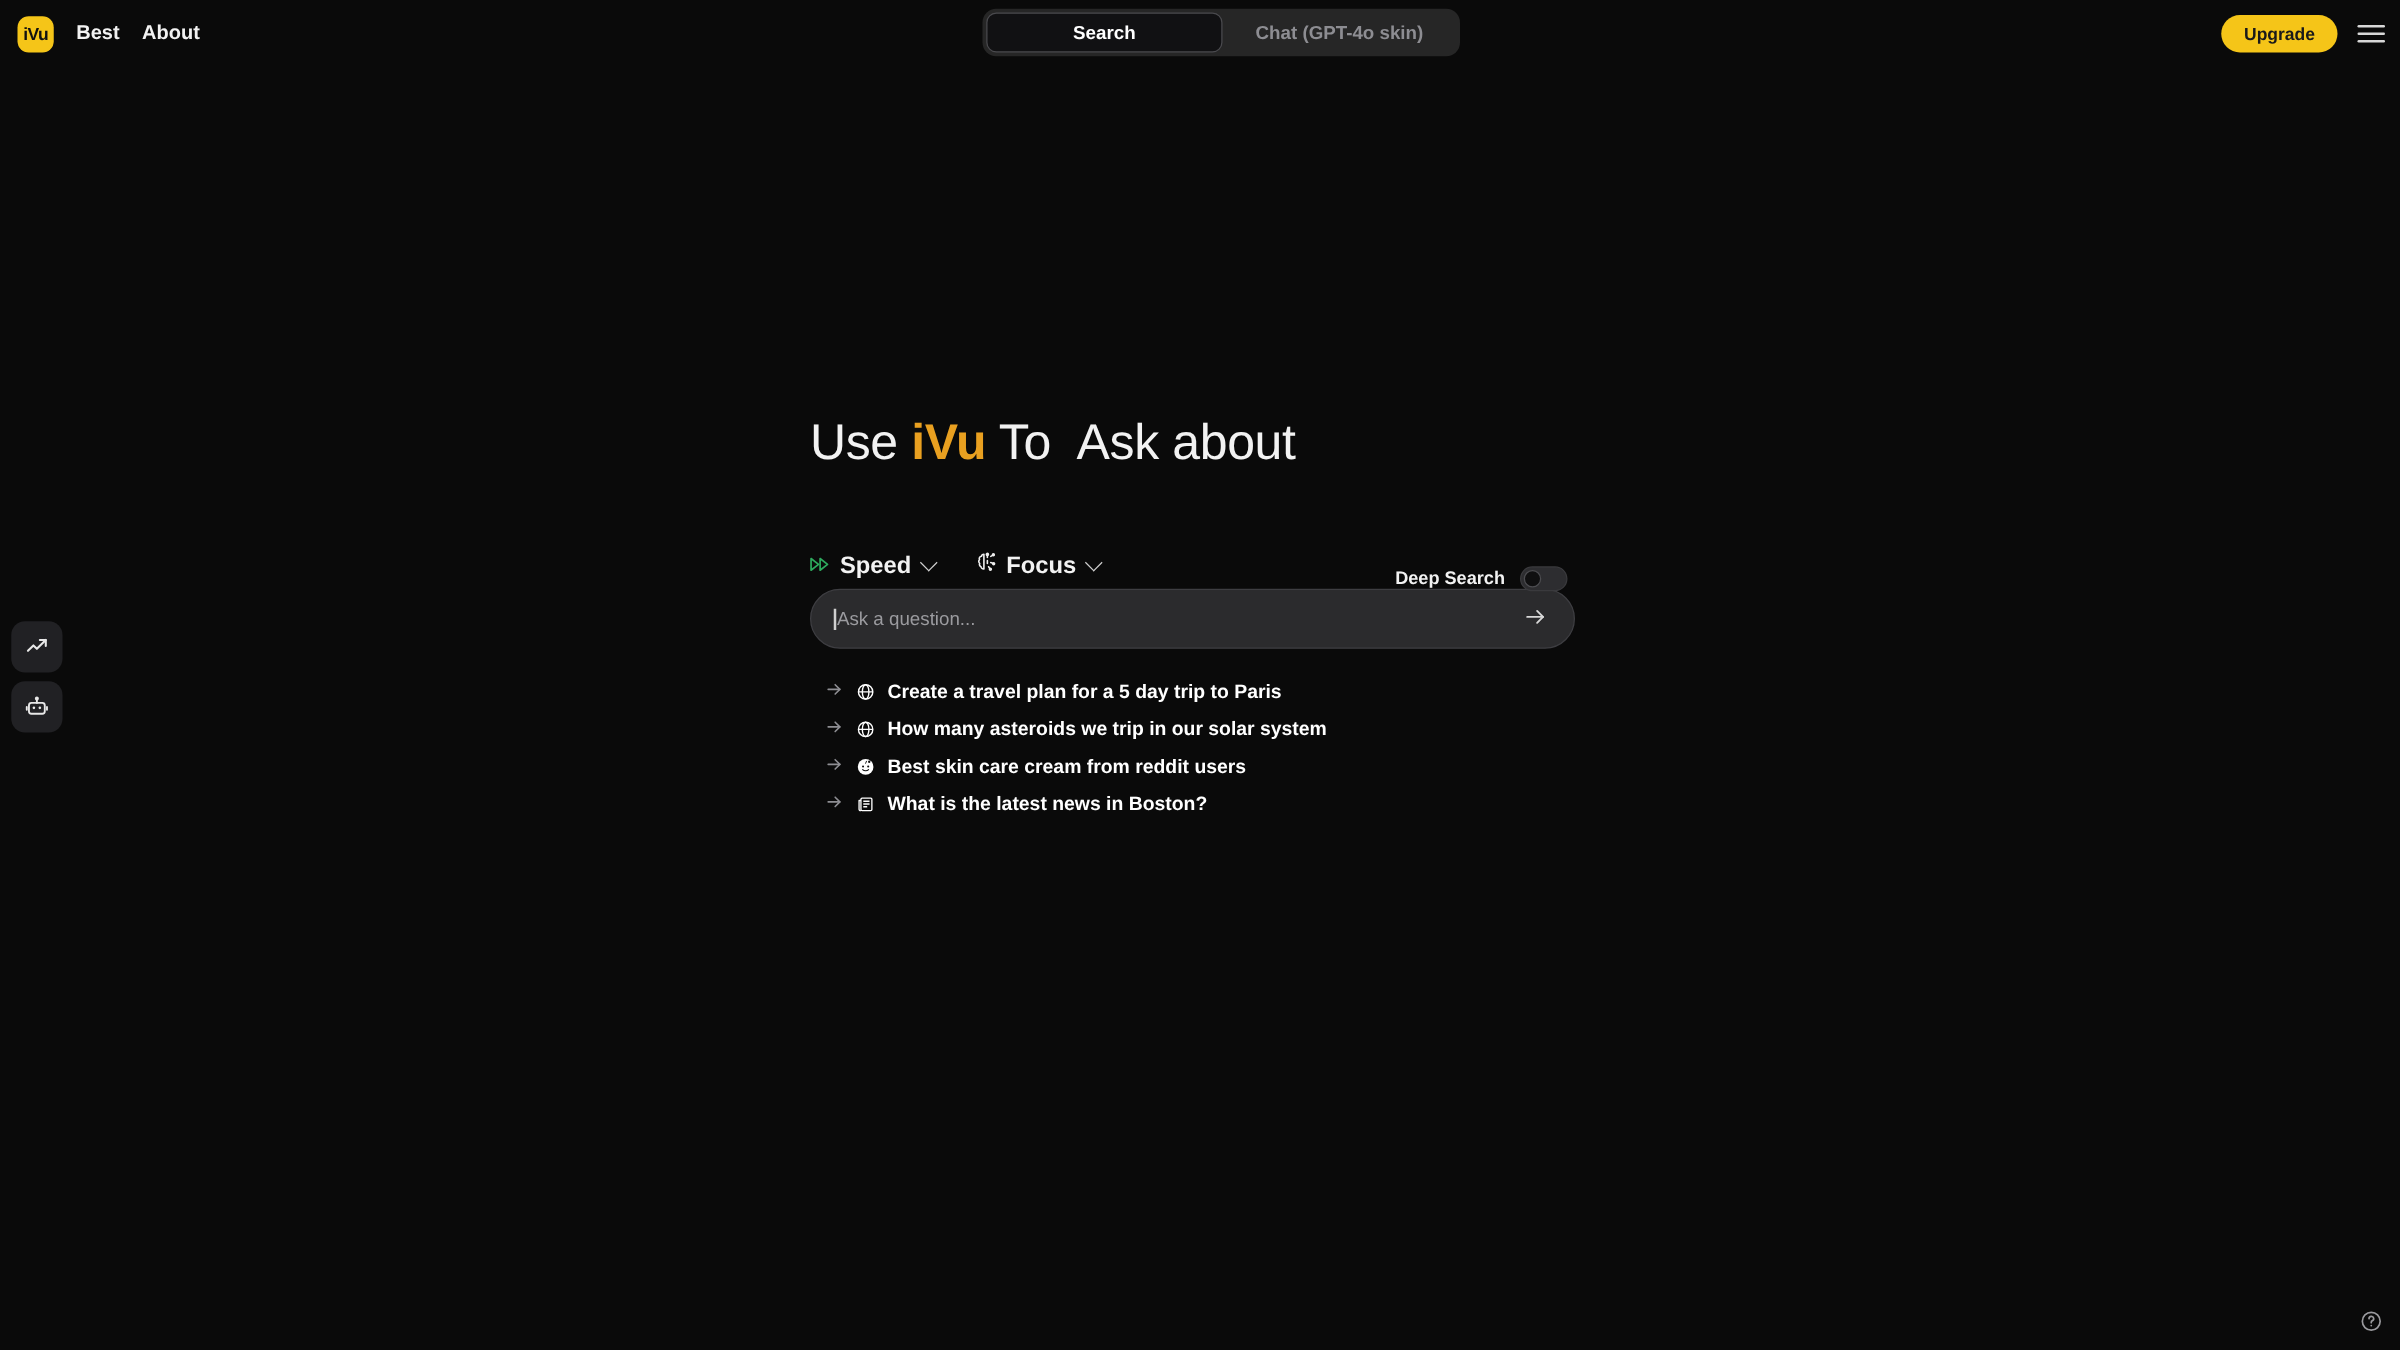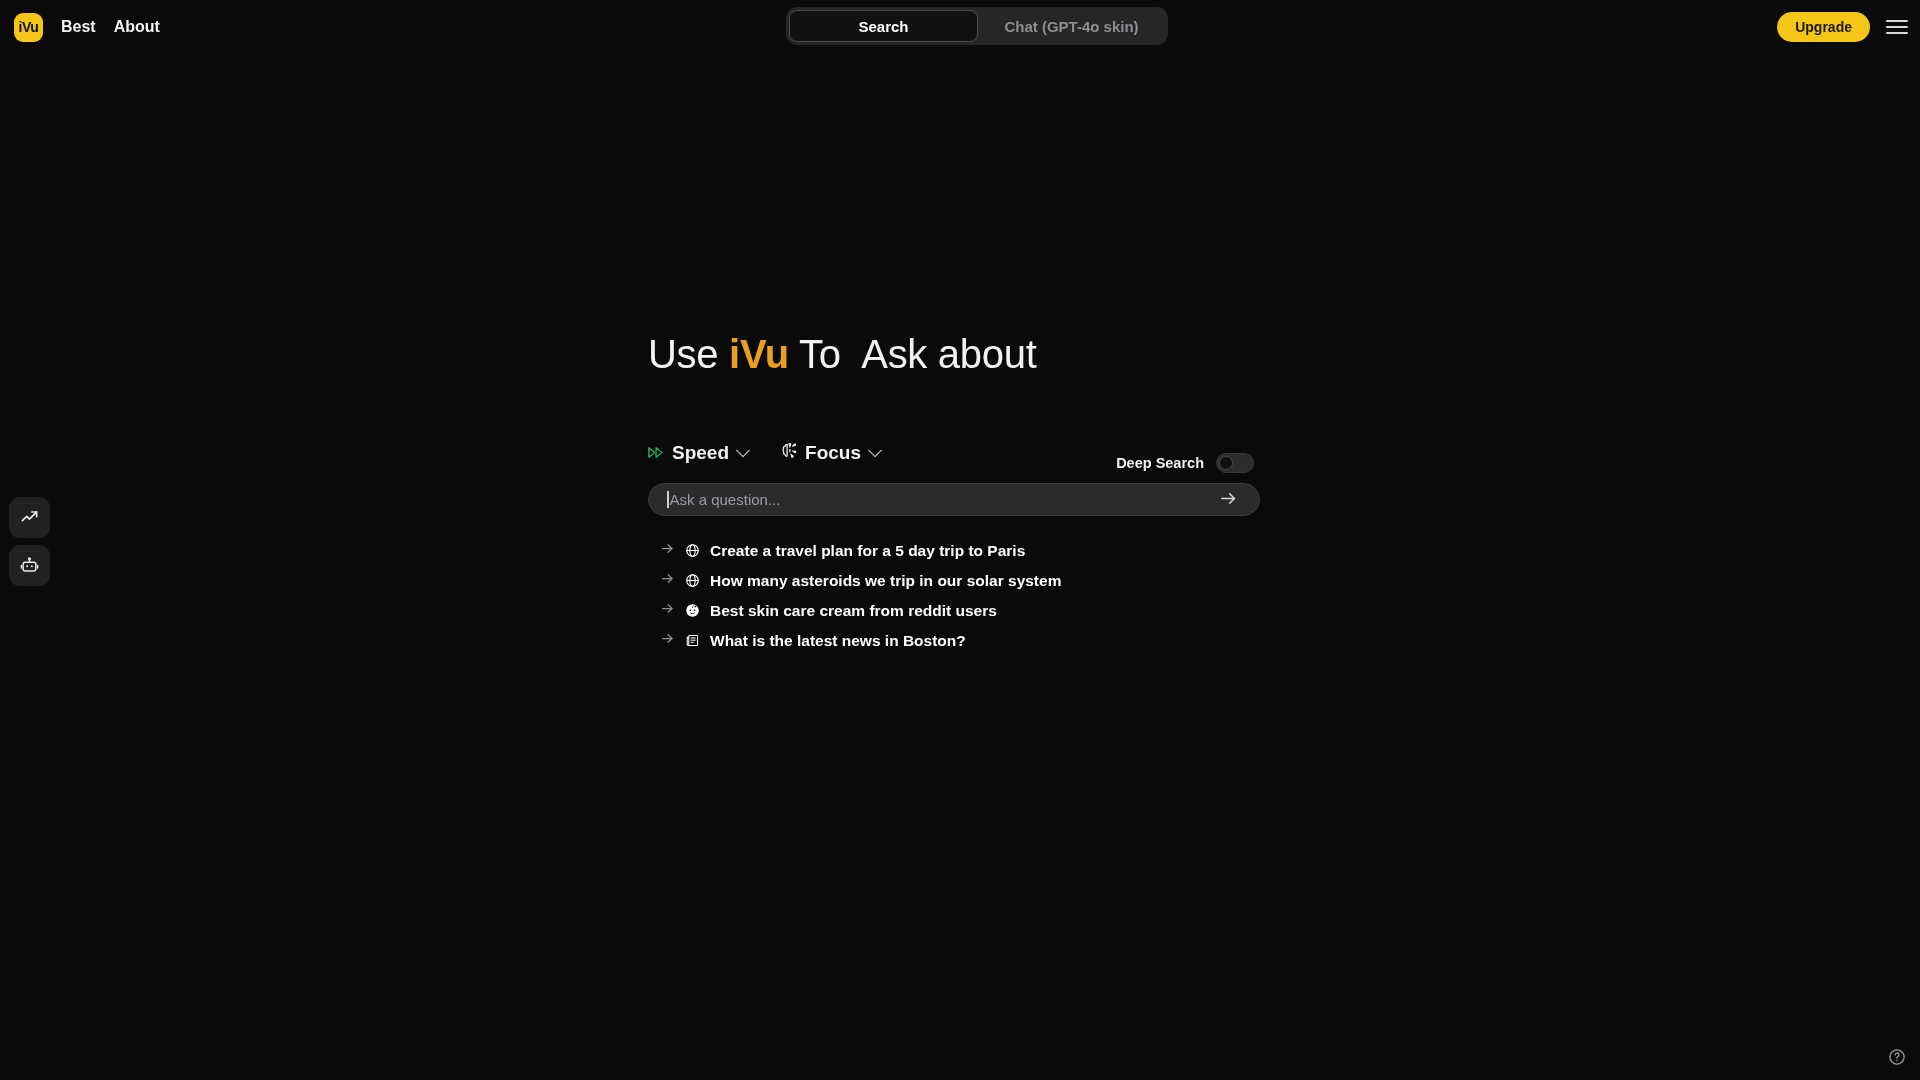--- a/index.html
+++ b/index.html
@@ -219,22 +219,22 @@
   .toggle .knob {
     position: absolute;
     left: 2px; top: 2px;
     width: 14px; height: 14px;
     border-radius: 50%;
     background: #0f0f10;
     border: 1px solid #4c4c50;
   }
 
   .searchbox {
-    margin-top: 17px;
-    height: 33px;
+    margin-top: 5px;
+    height: 48px;
     background: #2b2b2d;
     border: 1px solid #3e3e42;
     border-radius: 26px;
     display: flex;
     align-items: center;
     padding: 0 20px 0 18px;
   }
   .caret {
     width: 1.5px;
     height: 17px;

